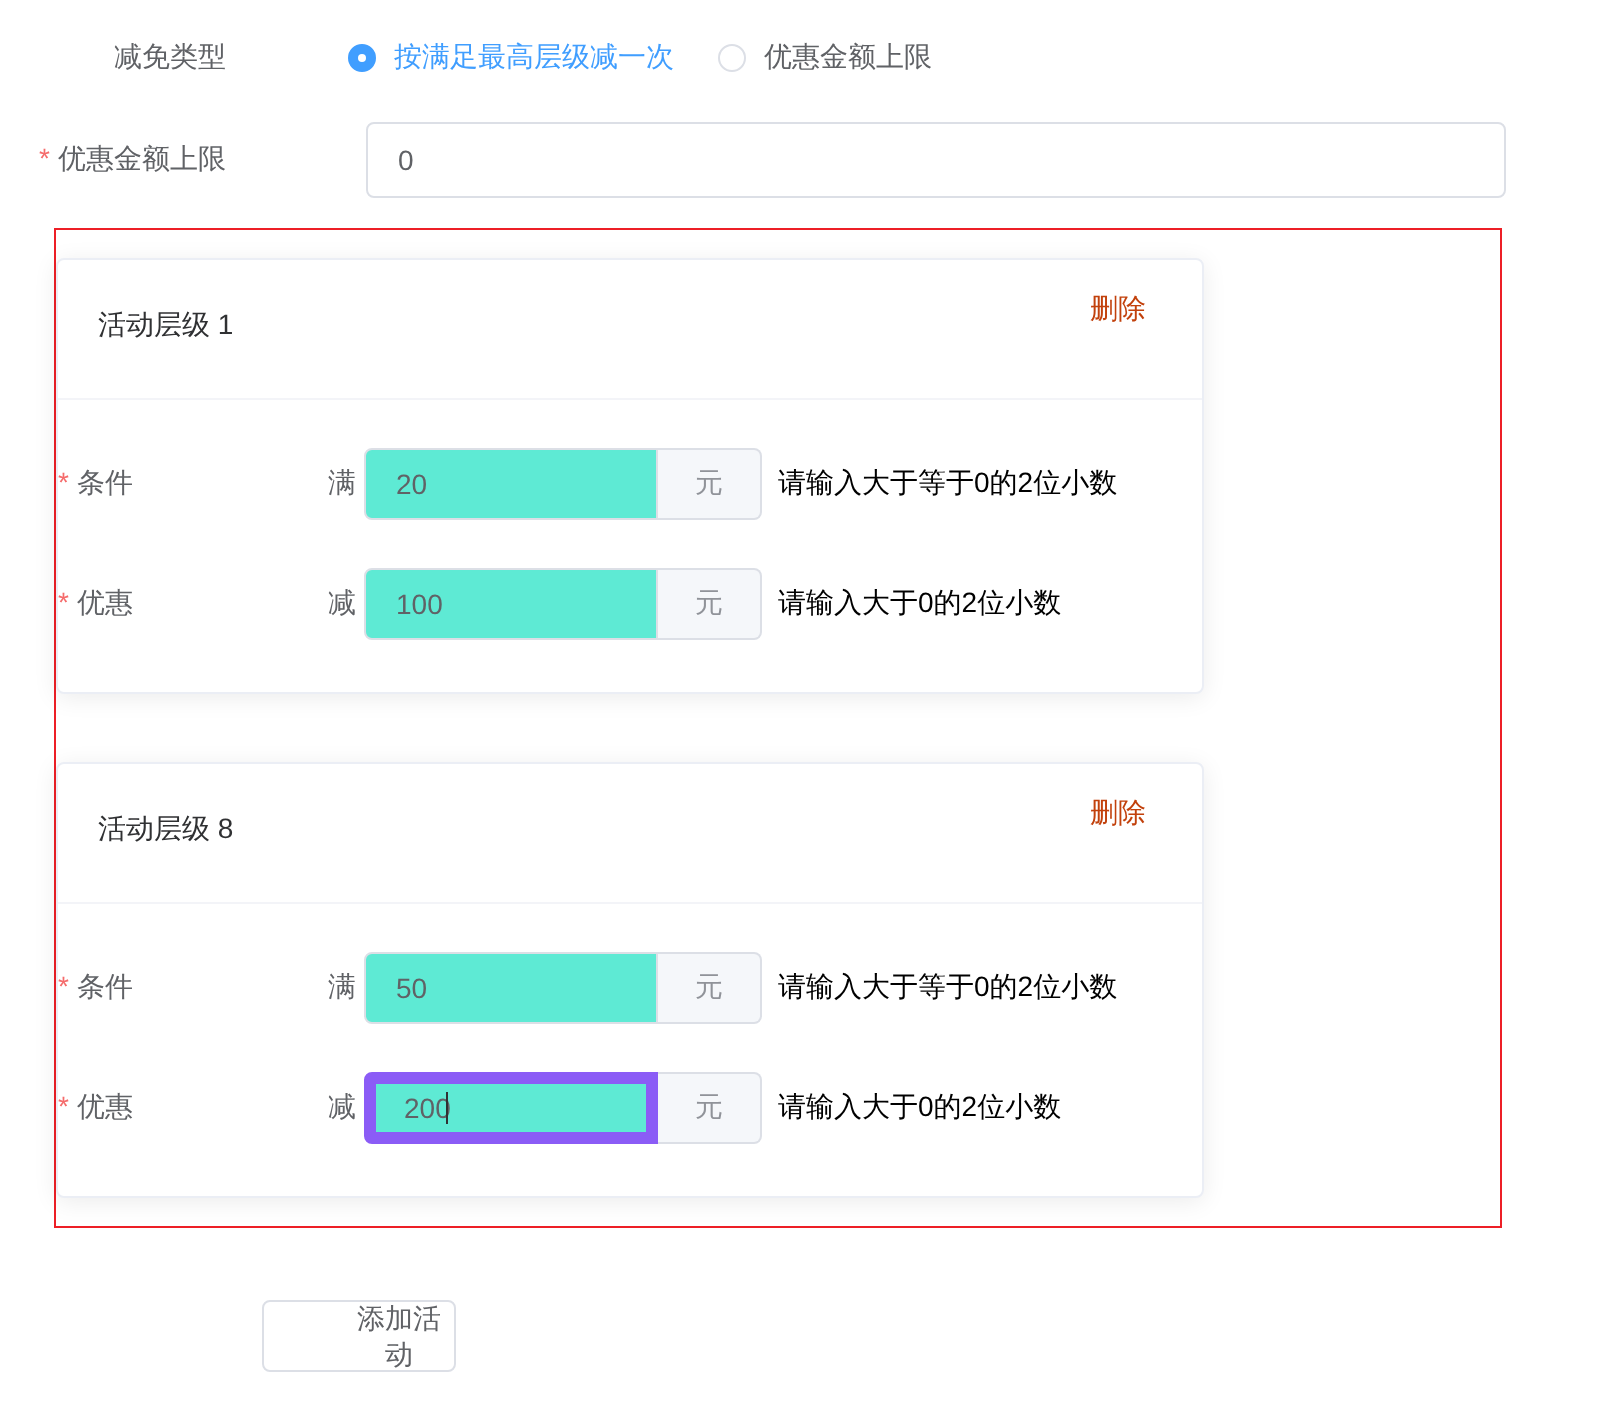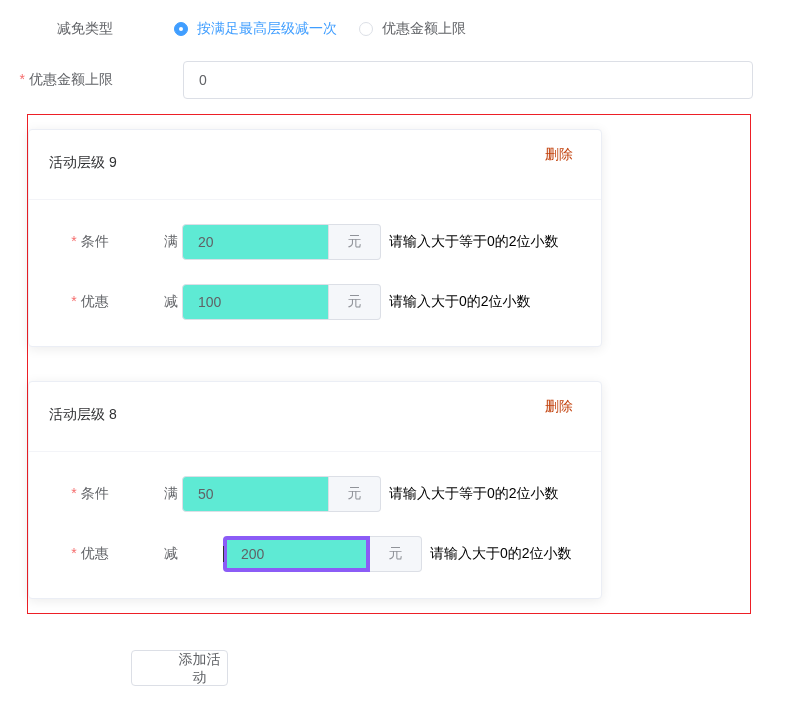--- a/index.html
+++ b/index.html
@@ -48,30 +48,30 @@
     box-shadow:0 2px 12px rgba(0,0,0,.08);
   }
   .card + .card { margin-top:34px; }
   .card-header { position:relative; height:70px; border-bottom:1px solid #f3f4f8; }
   .card-title { position:absolute; left:20px; top:24px; color:#303133; }
   .card-delete { position:absolute; right:28px; top:16px; color:#c2410c; cursor:pointer; }
 
   .card-body { padding:24px 0 26px; }
   .crow { display:flex; align-items:center; height:36px; }
   .crow + .crow { margin-top:24px; }
-  .crow-label { width:122px; text-align:center; color:#606266; flex:none; }
+  .crow-label { width:122px; text-align:left; color:#606266; flex:none; }
   .crow-word { margin-left:13px; color:#606266; flex:none; }
 
   .igroup { display:flex; margin-left:4px; height:36px; position:relative; flex:none; }
   .iinput {
     width:147px; height:36px; border:1px solid #dcdfe6; border-radius:4px 0 0 4px;
     padding:0 15px; font-size:14px; color:#606266; outline:none;
     font-family:inherit; background:#5eead4; position:relative; z-index:1;
   }
-  .igroup.focused .iinput { border:4px solid #8b5cf6; padding:0 14px;margin-left:41px; }
+  .igroup.focused .iinput { border:6px solid #8b5cf6; padding:0 14px; }
   .iappend {
     width:52px; border:1px solid #dcdfe6; border-left:none; border-radius:0 4px 4px 0;
     background:#f5f7fa; color:#909399; display:flex; align-items:center; justify-content:center;
     flex:none;
   }
   .caret {
     position:absolute; left:41px; top:10px; width:1px; height:16px; background:#303133; z-index:2;
     animation:blink 1s steps(1) infinite;
   }
   @keyframes blink { 0%,49% {opacity:1;} 50%,100% {opacity:0;} }
@@ -115,21 +115,21 @@
       <input class="big-input" type="text" value="0" style="">
     </div>
   </div>
 
   
   <div class="red-box">
     <div class="cards">
 
       <div class="card">
         <div class="card-header">
-          <span class="card-title">活动层级 9</span>
+          <span class="card-title">活动层级 1</span>
           <span class="card-delete">删除</span>
         </div>
         <div class="card-body">
           <div class="crow">
             <div class="crow-label"><span class="req">*</span><span>条件</span></div>
             <span class="crow-word">满</span>
             <div class="igroup">
               <input class="iinput" type="text" value="20" style="">
               <span class="iappend">元</span>
             </div>

